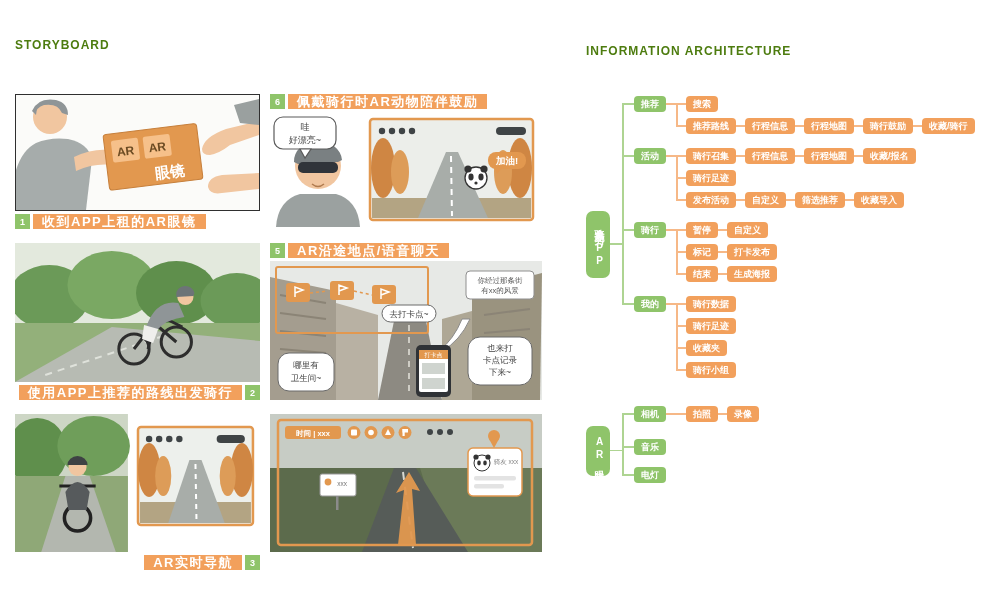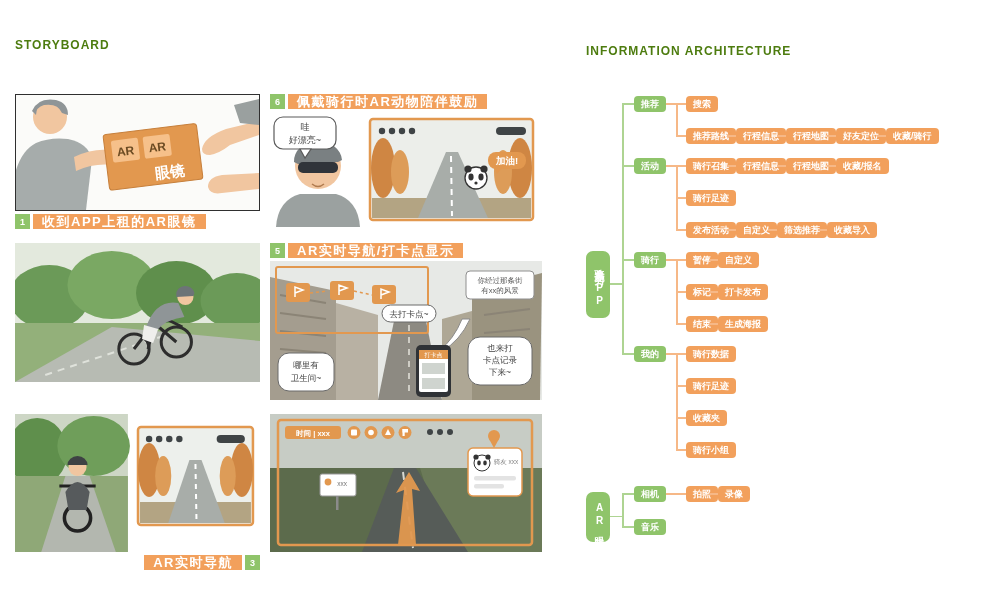--- a/index.html
+++ b/index.html
@@ -48,29 +48,29 @@
   .t2 .bli{padding-bottom:12px;}
   .bli::before{content:'';position:absolute;left:0;top:7.25px;width:12px;height:1.5px;background:var(--gline);}
   .bli::after{content:'';position:absolute;left:0;top:0;bottom:0;width:1.5px;background:var(--gline);}
   .bli:first-child::after{top:8px;}
   .bli:last-child::after{bottom:auto;top:0;height:8px;}
   .bli:first-child:last-child::after{display:none;}
   .brow{display:flex;align-items:flex-start;}
   .brow > .tnode{margin-right:10px;position:relative;}
   .brow > .tnode.parent::after{content:'';position:absolute;left:100%;top:calc(50% - .75px);width:10px;height:1.5px;background:var(--oline);}
   .rows{display:flex;flex-direction:column;}
-  .rli{position:relative;padding-left:10px;padding-bottom:16px;}
+  .rli{position:relative;padding-left:10px;padding-bottom:6px;}
   .rli:last-child{padding-bottom:5px;}
   .rli::before{content:'';position:absolute;left:0;top:7.25px;width:10px;height:1.5px;background:var(--oline);}
   .rli::after{content:'';position:absolute;left:0;top:0;bottom:0;width:1.5px;background:var(--oline);}
   .rli:first-child::after{top:8px;}
   .rli:last-child::after{bottom:auto;top:0;height:8px;}
   .rli:first-child:last-child::after{display:none;}
   .chain{display:flex;align-items:center;}
-  .chain > .link{position:relative;}
+  .chain > .link{margin-left:9px;position:relative;}
   .chain > .link::before{content:'';position:absolute;right:100%;top:calc(50% - .75px);width:9px;height:1.5px;background:var(--oline);}
 </style>
 </head>
 <body>
 
 <div class="page">
 
   <section class="storyboard">
     <h2 class="sec-title">STORYBOARD</h2>
     <div class="sb-grid">
@@ -176,26 +176,30 @@
               <circle cx="118" cy="106" r="15" fill="none" stroke="#2d2d2d" stroke-width="3"></circle>
               <circle cx="160" cy="99" r="15" fill="none" stroke="#2d2d2d" stroke-width="3"></circle>
               <path d="M118,106 L138,80 L160,99 M138,80 L132,106 M150,76 L166,84" stroke="#2d2d2d" stroke-width="3" fill="none"></path>
               <path d="M130,84 Q140,56 162,60 L168,74 Q150,76 140,88 Z" fill="#8f9597"></path>
               <path d="M128,82 L142,86 L137,100 L126,96 Z" fill="#efefec"></path>
               <circle cx="169" cy="54" r="8" fill="#f1c6a0"></circle>
               <path d="M160,52 a9,8 0 0 1 18,-2 l-1,3 -17,1 z" fill="#6d7477"></path>
             </g>
           </svg>
         </div>
+        <div class="cap right">
+          <span class="clabel">使用APP上推荐的路线出发骑行</span>
+          <span class="num">2</span>
+        </div>
       </div>
 
       <div class="cell">
         <div class="cap above">
           <span class="num">5</span>
-          <span class="clabel">AR实时导航/打卡点显示</span>
+          <span class="clabel">AR沿途地点/语音聊天</span>
         </div>
         <div class="pimg">
           <svg viewBox="0 0 272 139" height="139" preserveAspectRatio="none">
             <rect width="272" height="139" fill="#e7e9e6"></rect>
             <g>
               <polygon points="0,139 0,16 66,30 66,139" fill="#a49d8f"></polygon>
               <polygon points="66,139 66,42 108,54 108,139" fill="#b8b1a3"></polygon>
               <polygon points="270,139 272,12 202,30 202,139" fill="#9a937f"></polygon>
               <polygon points="202,139 202,50 172,58 172,139" fill="#aea795"></polygon>
               <g stroke="#8b8476" stroke-width="2">
@@ -363,21 +367,21 @@
               <li class="rli">
                   <div class="chain">
                 <div class="tnode">搜索</div>
               </div>
                 </li>
               <li class="rli">
                   <div class="chain">
                 <div class="tnode">推荐路线</div>
                 <div class="tnode link">行程信息</div>
                 <div class="tnode link">行程地图</div>
-                <div class="tnode link">好友定位</div>
+                <div class="tnode link">骑行鼓励</div>
                 <div class="tnode link">收藏/骑行</div>
               </div>
                 </li>
             </ul>
           </div>
         </li>
 
         <li class="bli">
           <div class="brow">
             <div class="tnode g parent">活动</div>
@@ -478,17 +482,22 @@
               </div>
                 </li>
             </ul>
           </div>
         </li>
         <li class="bli">
           <div class="brow">
             <div class="tnode g">音乐</div>
           </div>
         </li>
+        <li class="bli">
+          <div class="brow">
+            <div class="tnode g" actable="false">电灯</div>
+          </div>
+        </li>
       </ul>
     </div>
   </section>
 
 </div>
 
 </body></html>

